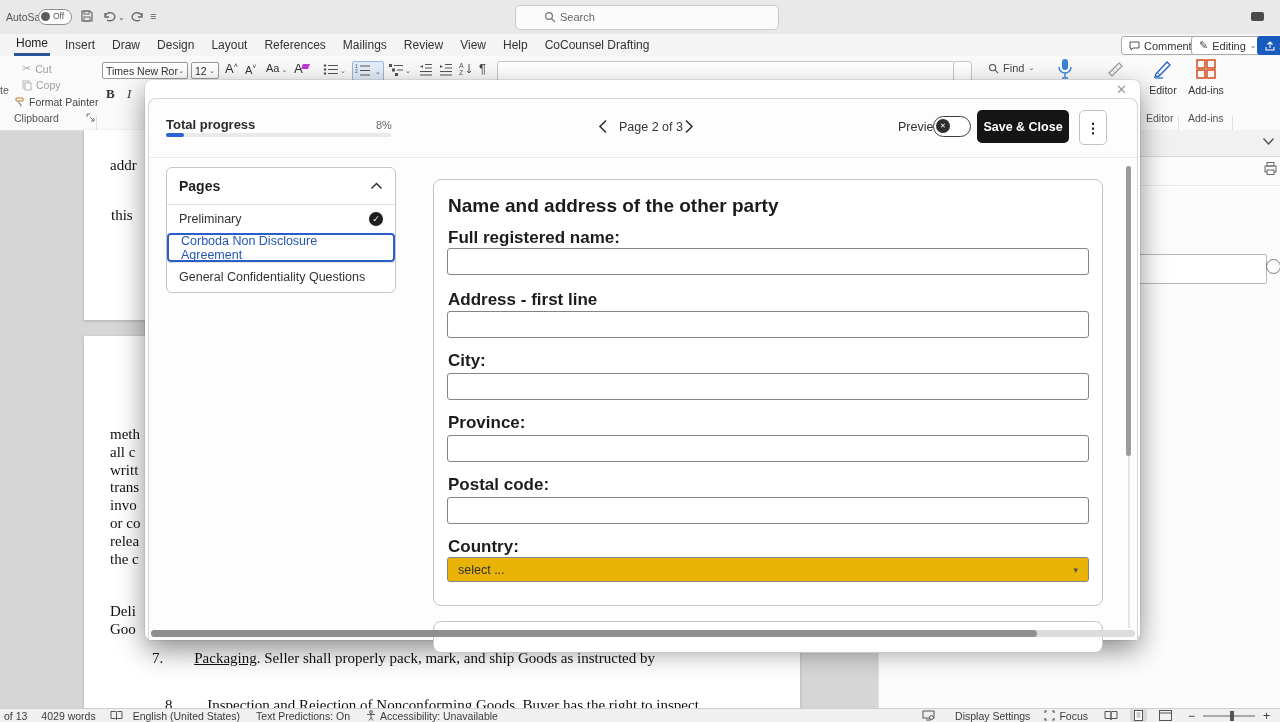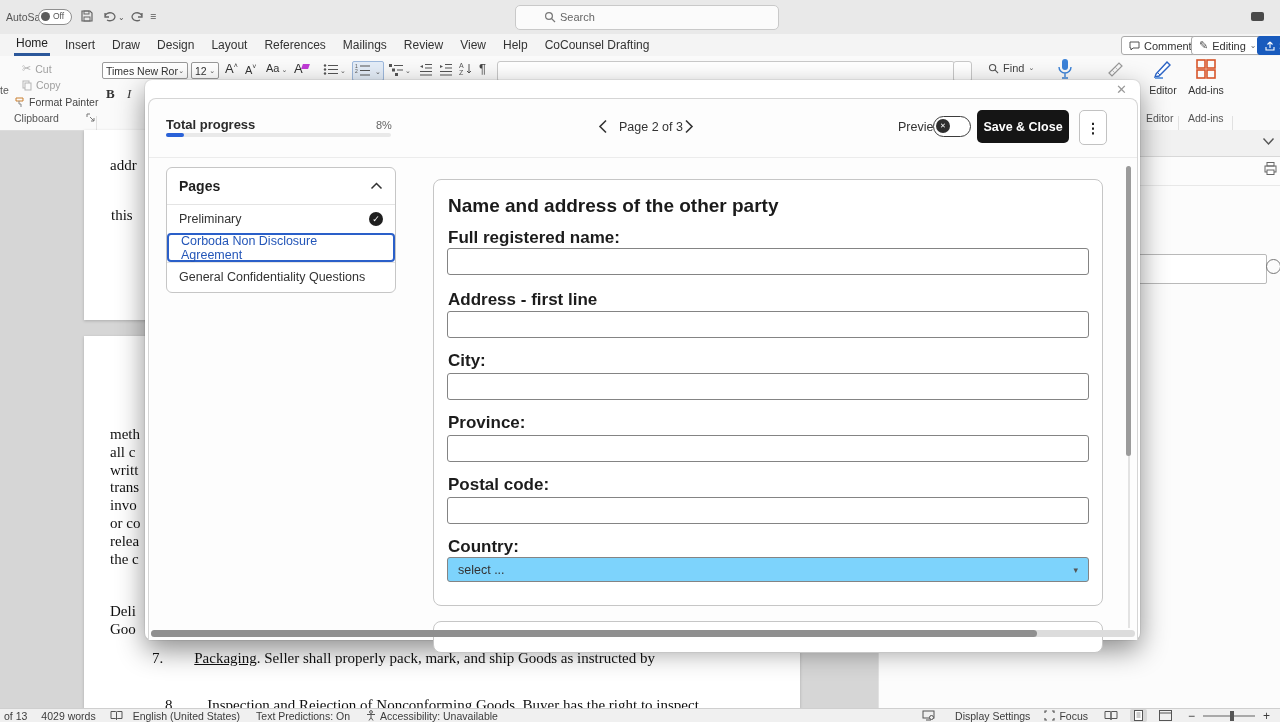--- a/index.html
+++ b/index.html
@@ -59,21 +59,21 @@
              font-size:12.5px;font-weight:700;display:flex;align-items:center;justify-content:center;}
   .kebab{left:933px;top:30px;width:26px;height:33px;border:1px solid #c2c2c2;border-radius:5px;background:#fff;
          display:flex;align-items:center;justify-content:center;font-size:14px;font-weight:700;color:#222;}
   .card{background:#fff;border:1px solid #c6c6c6;}
   .pagesrow{height:29px;display:flex;align-items:center;padding:0 12px;font-size:12.5px;color:#333;box-sizing:border-box;border-top:1px solid #e4e4e4;position:relative;}
   .pagesrow.selected{border:2px solid #2a5fc9;border-radius:4px;color:#2456b8;}
   .pcheck{width:14px;height:14px;border-radius:50%;background:#1f1f1f;color:#fff;font-size:9px;
           display:flex;align-items:center;justify-content:center;margin-left:auto;}
   .flabel{position:absolute;left:14px;font-size:17px;font-weight:700;color:#1c1c1c;}
   .finput{position:absolute;left:13px;width:642px;height:27px;border:1px solid #848484;border-radius:3px;background:#fff;box-sizing:border-box;}
-  .fselect{position:absolute;left:13px;width:642px;height:25px;border:1px solid #848484;border-radius:3px;background:#7dd3fc;box-sizing:border-box;
+  .fselect{position:absolute;left:13px;width:642px;height:25px;border:1px solid #848484;border-radius:3px;background:#eab308;box-sizing:border-box;
            display:flex;align-items:center;justify-content:space-between;padding:0 10px;font-size:12.5px;color:#333;}
 </style>
 </head>
 <body>
 
 <div class="stage">
 
   <div class="a titlebar">
     <span class="a t10" style="left:6px;top:11px;">AutoSave</span>
     <span class="a autosave-pill">

